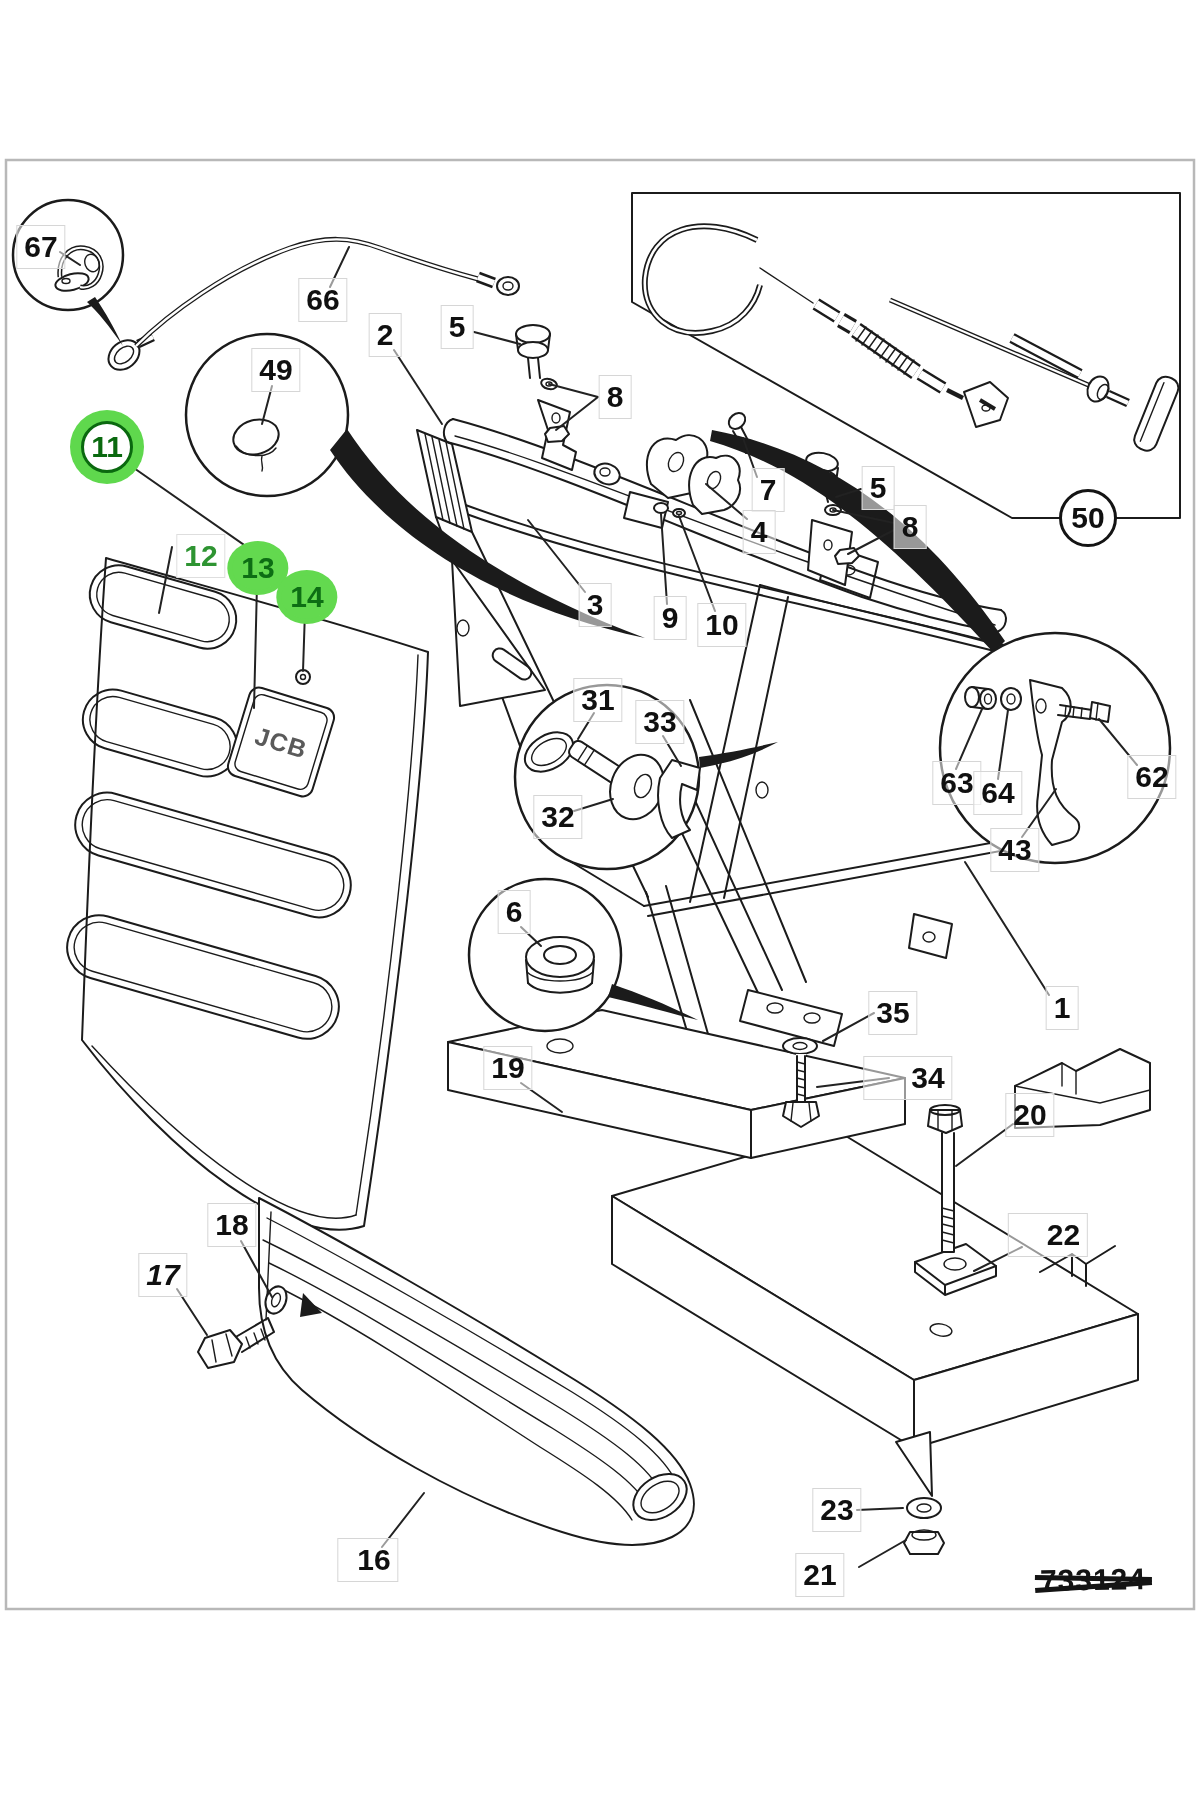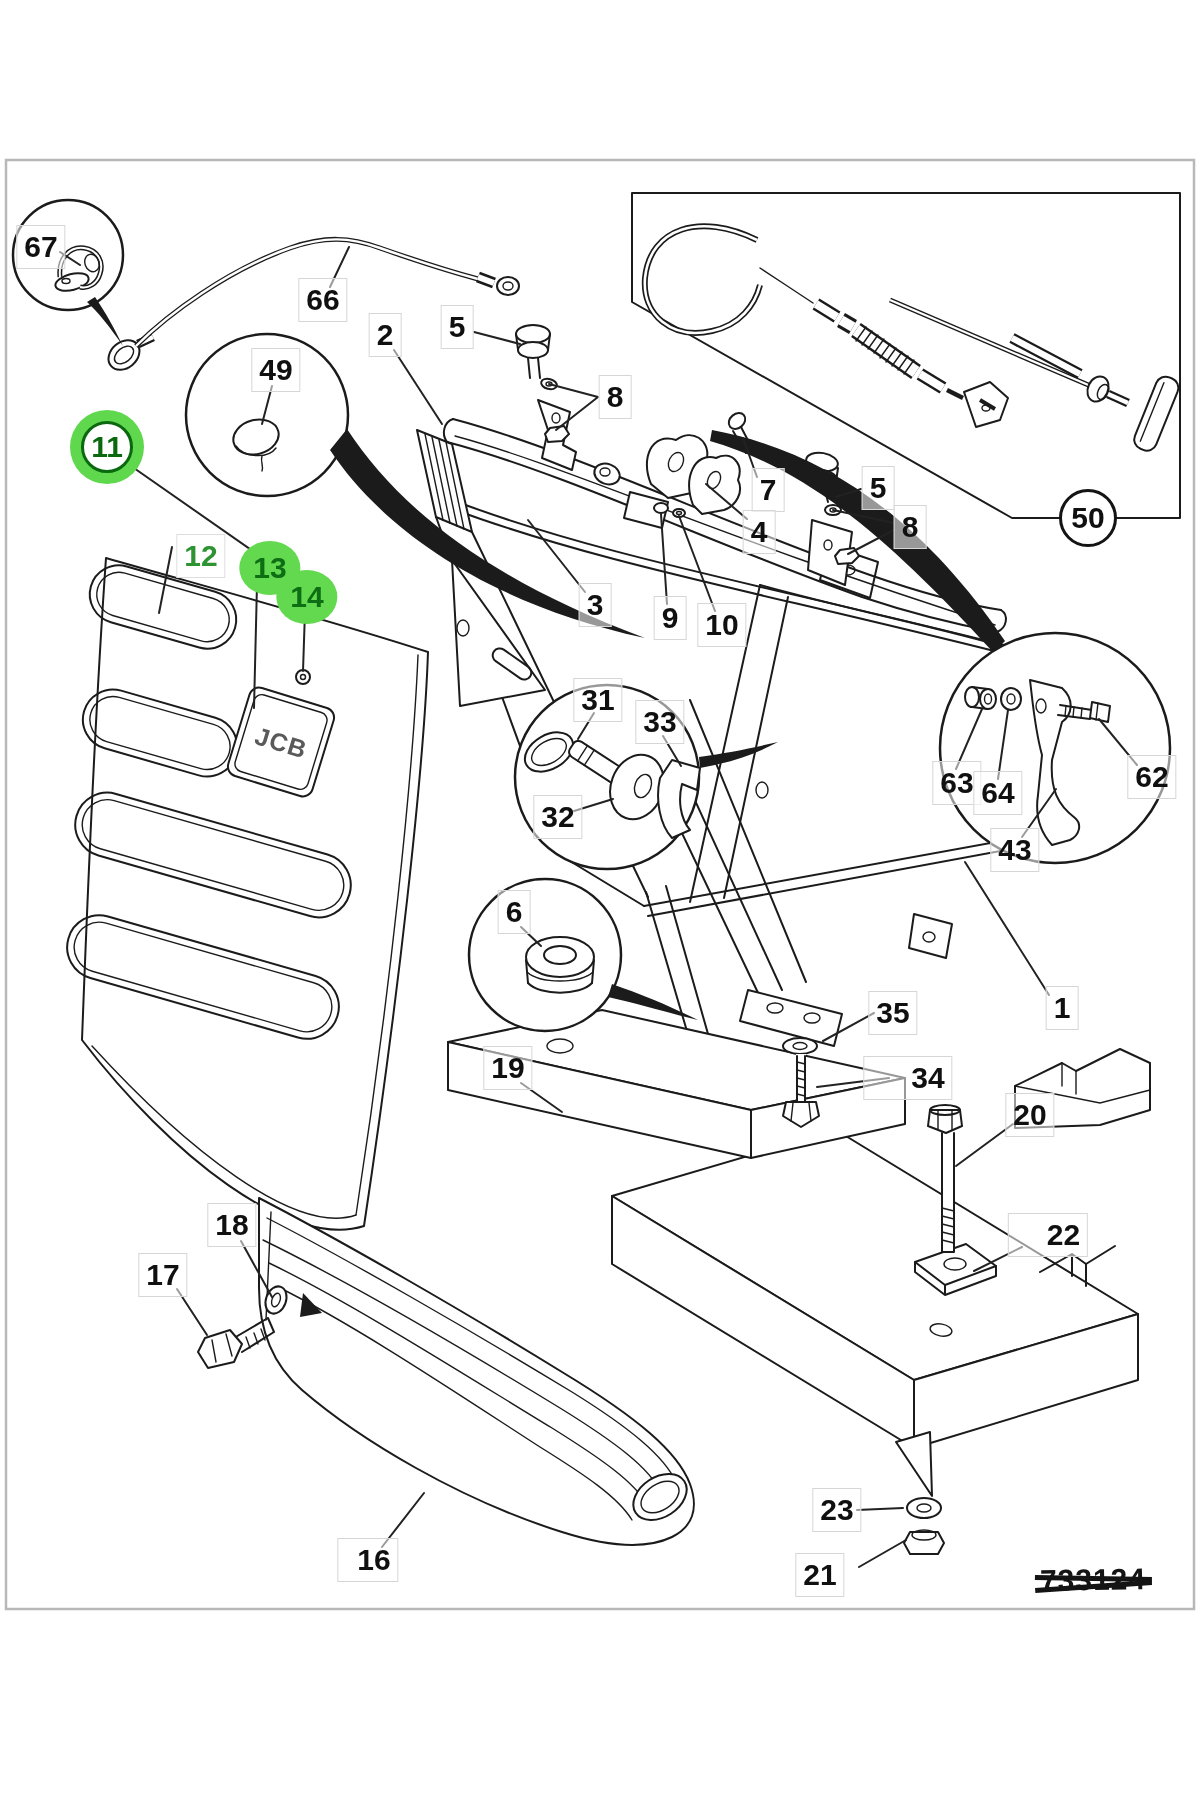--- a/index.html
+++ b/index.html
@@ -373,21 +373,21 @@
 
   <div id="labels">
       <div class="lbl p" style="left: 41px; top: 247px;">67</div>
       <div class="lbl p" style="left: 323px; top: 300px;">66</div>
       <div class="lbl p" style="left: 385px; top: 335px;">2</div>
       <div class="lbl p" style="left: 457px; top: 327px;">5</div>
       <div class="lbl p" style="left: 615px; top: 397px;">8</div>
       <div class="lbl p" style="left: 276px; top: 370px;">49</div>
       <div class="lbl gc" style="left: 107px; top: 447px;">11</div>
       <div class="lbl g" style="left: 173px; top: 556px; margin-left: 28px;">12</div>
-      <div class="lbl gb" style="left: 270px; top: 568px;">13</div>
+      <div class="lbl gb" style="left: 258px; top: 568px;">13</div>
       <div class="lbl gb" style="left: 307px; top: 597px;">14</div>
       <div class="lbl p" style="left: 768px; top: 490px;">7</div>
       <div class="lbl p" style="left: 759px; top: 532px;">4</div>
       <div class="lbl p" style="left: 878px; top: 488px;">5</div>
       <div class="lbl p" style="left: 910px; top: 527px;">8</div>
       <div class="lbl p" style="left: 595px; top: 605px;">3</div>
       <div class="lbl p" style="left: 670px; top: 618px;">9</div>
       <div class="lbl p" style="left: 722px; top: 625px;">10</div>
       <div class="lbl p" style="left: 598px; top: 700px;">31</div>
       <div class="lbl p" style="left: 660px; top: 722px;">33</div>
@@ -397,20 +397,20 @@
       <div class="lbl p" style="left: 998px; top: 793px;">64</div>
       <div class="lbl p" style="left: 1152px; top: 777px;">62</div>
       <div class="lbl p" style="left: 1015px; top: 850px;">43</div>
       <div class="lbl p" style="left: 514px; top: 912px;">6</div>
       <div class="lbl p" style="left: 1062px; top: 1008px;">1</div>
       <div class="lbl p" style="left: 893px; top: 1013px;">35</div>
       <div class="lbl p" style="left: 908px; top: 1078px; padding-left: 47px;">34</div>
       <div class="lbl p" style="left: 508px; top: 1068px;">19</div>
       <div class="lbl p" style="left: 1030px; top: 1115px;">20</div>
       <div class="lbl p" style="left: 1048px; top: 1235px; padding-left: 38px;">22</div>
-      <div class="lbl p" style="left: 163px; top: 1275px;">17</div>
+      <div class="lbl p" style="left: 163px; top: 1275px; font-style: italic;">17</div>
       <div class="lbl p" style="left: 232px; top: 1225px;">18</div>
       <div class="lbl p" style="left: 368px; top: 1560px; padding-left: 19px;">16</div>
       <div class="lbl p" style="left: 837px; top: 1510px;">23</div>
       <div class="lbl p" style="left: 820px; top: 1575px;">21</div>
     </div>
 
 </div>
 
 </body></html>

